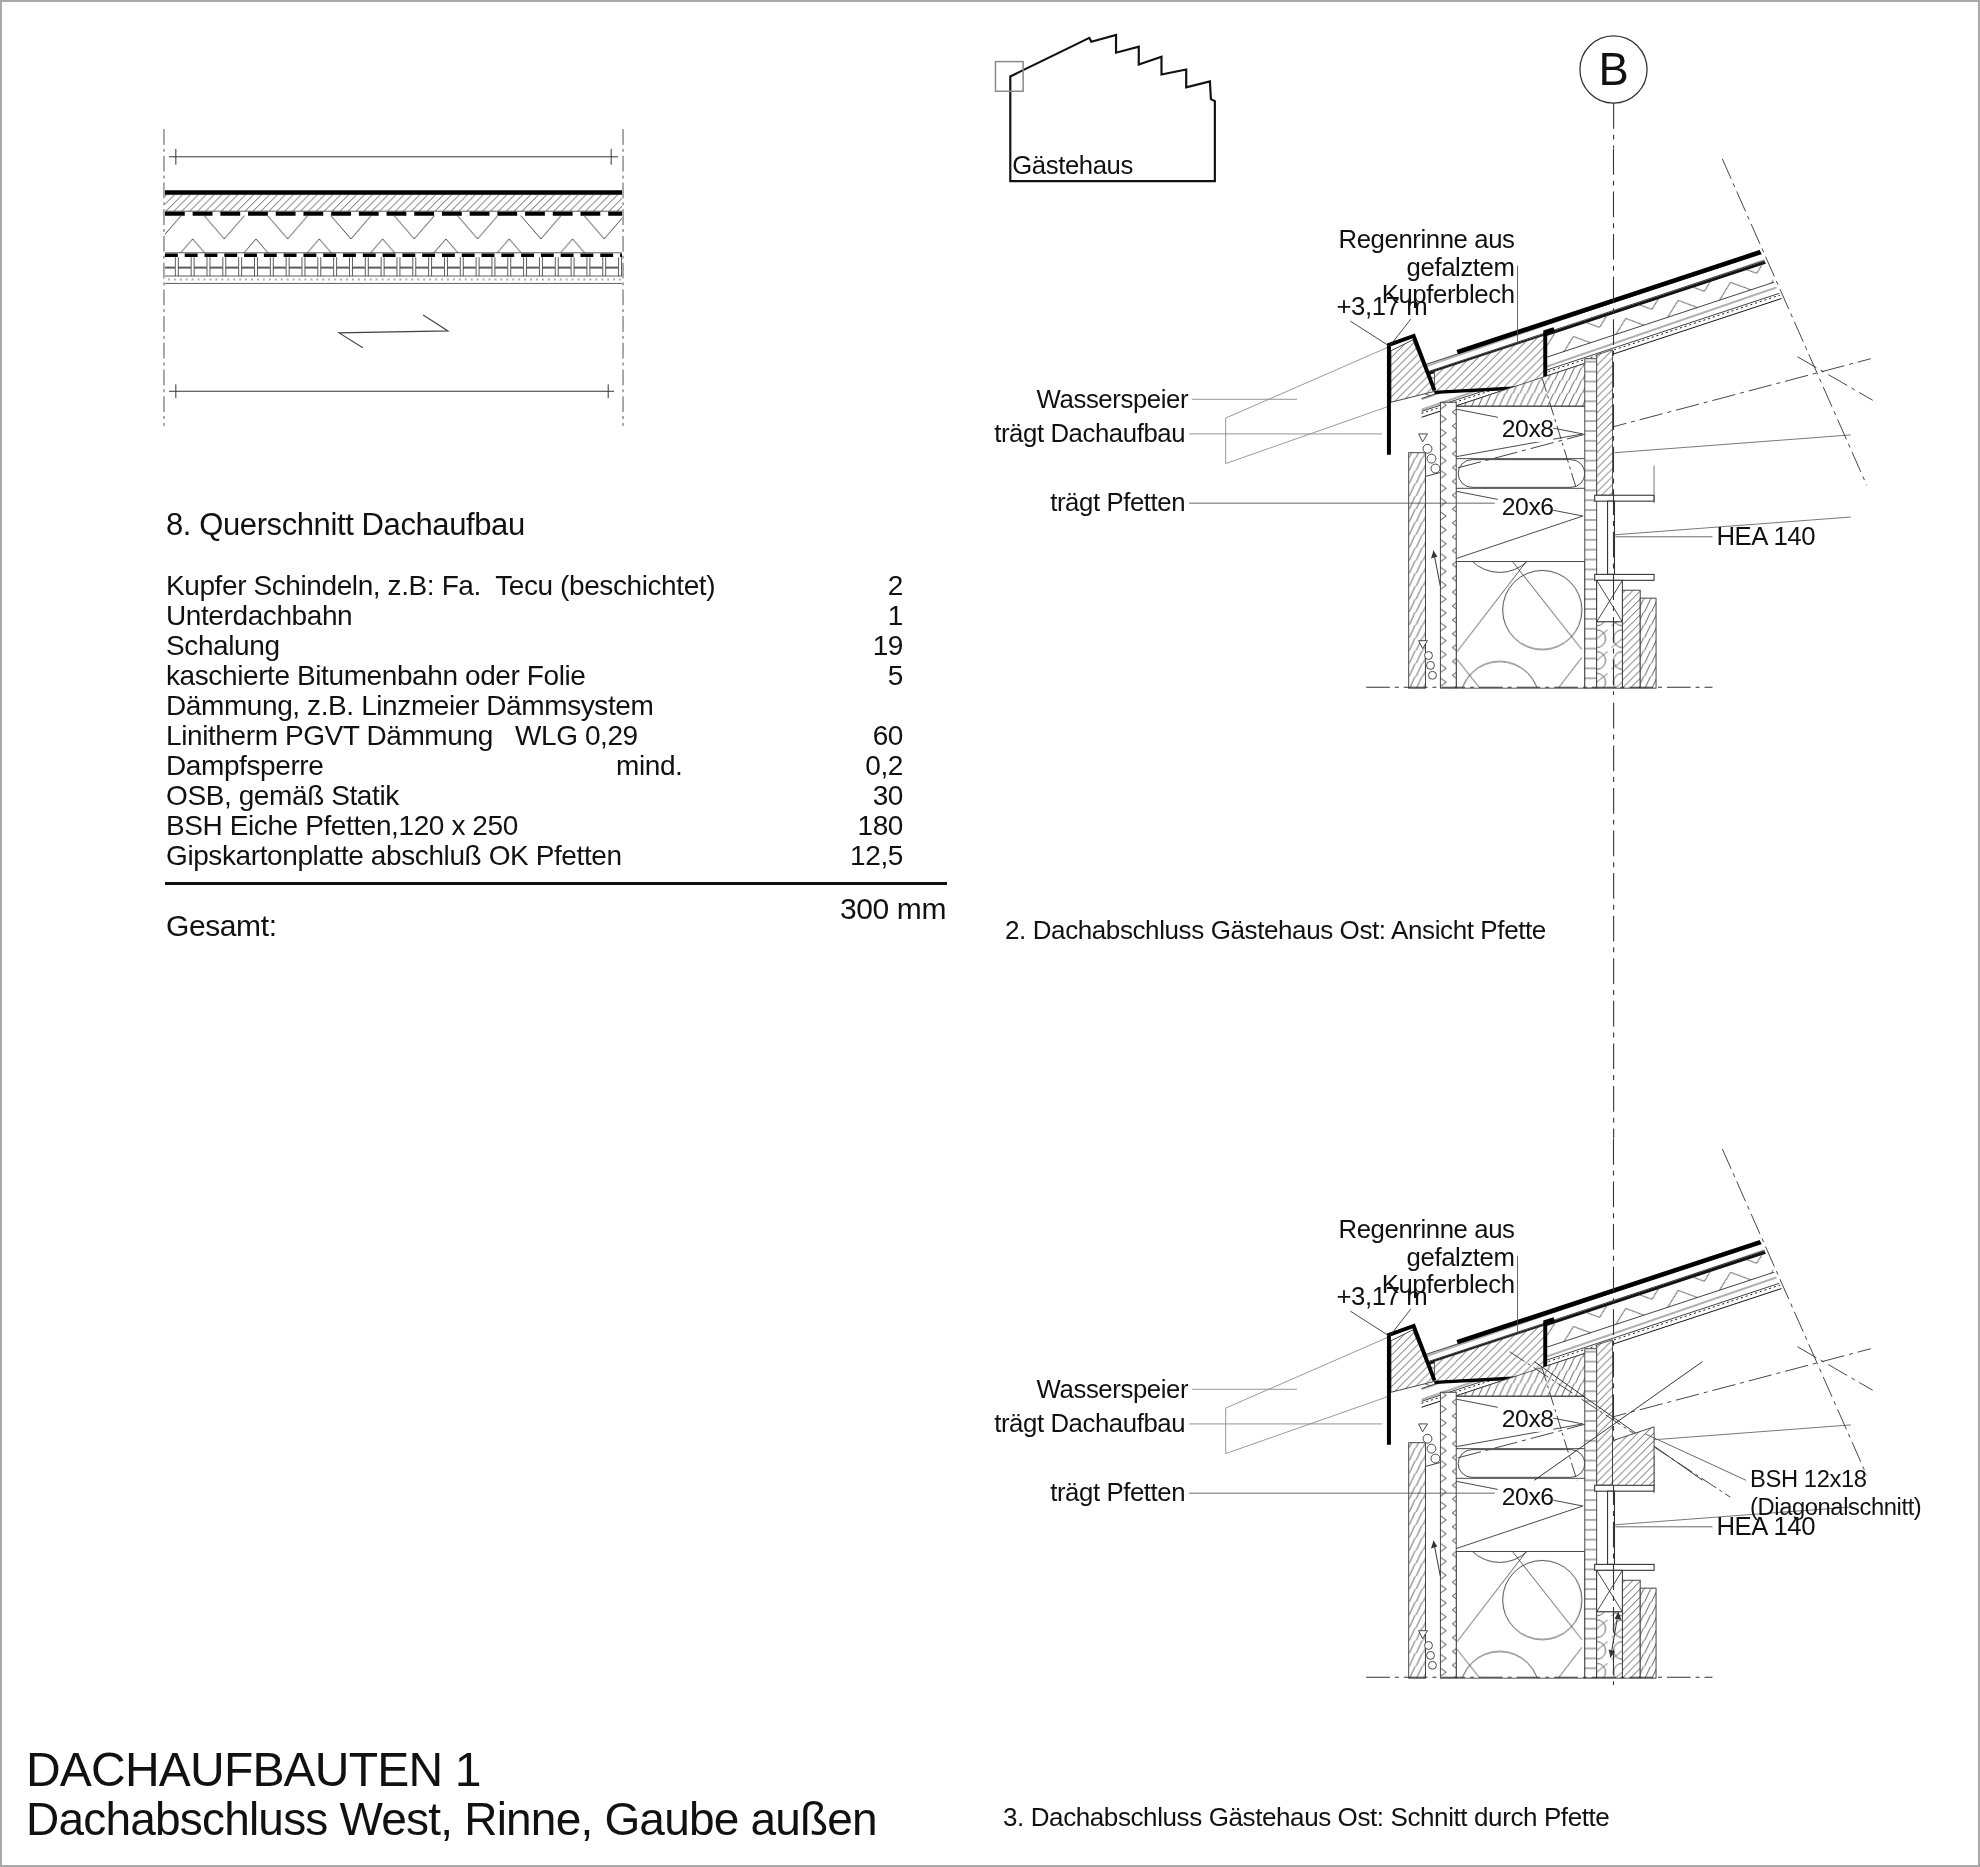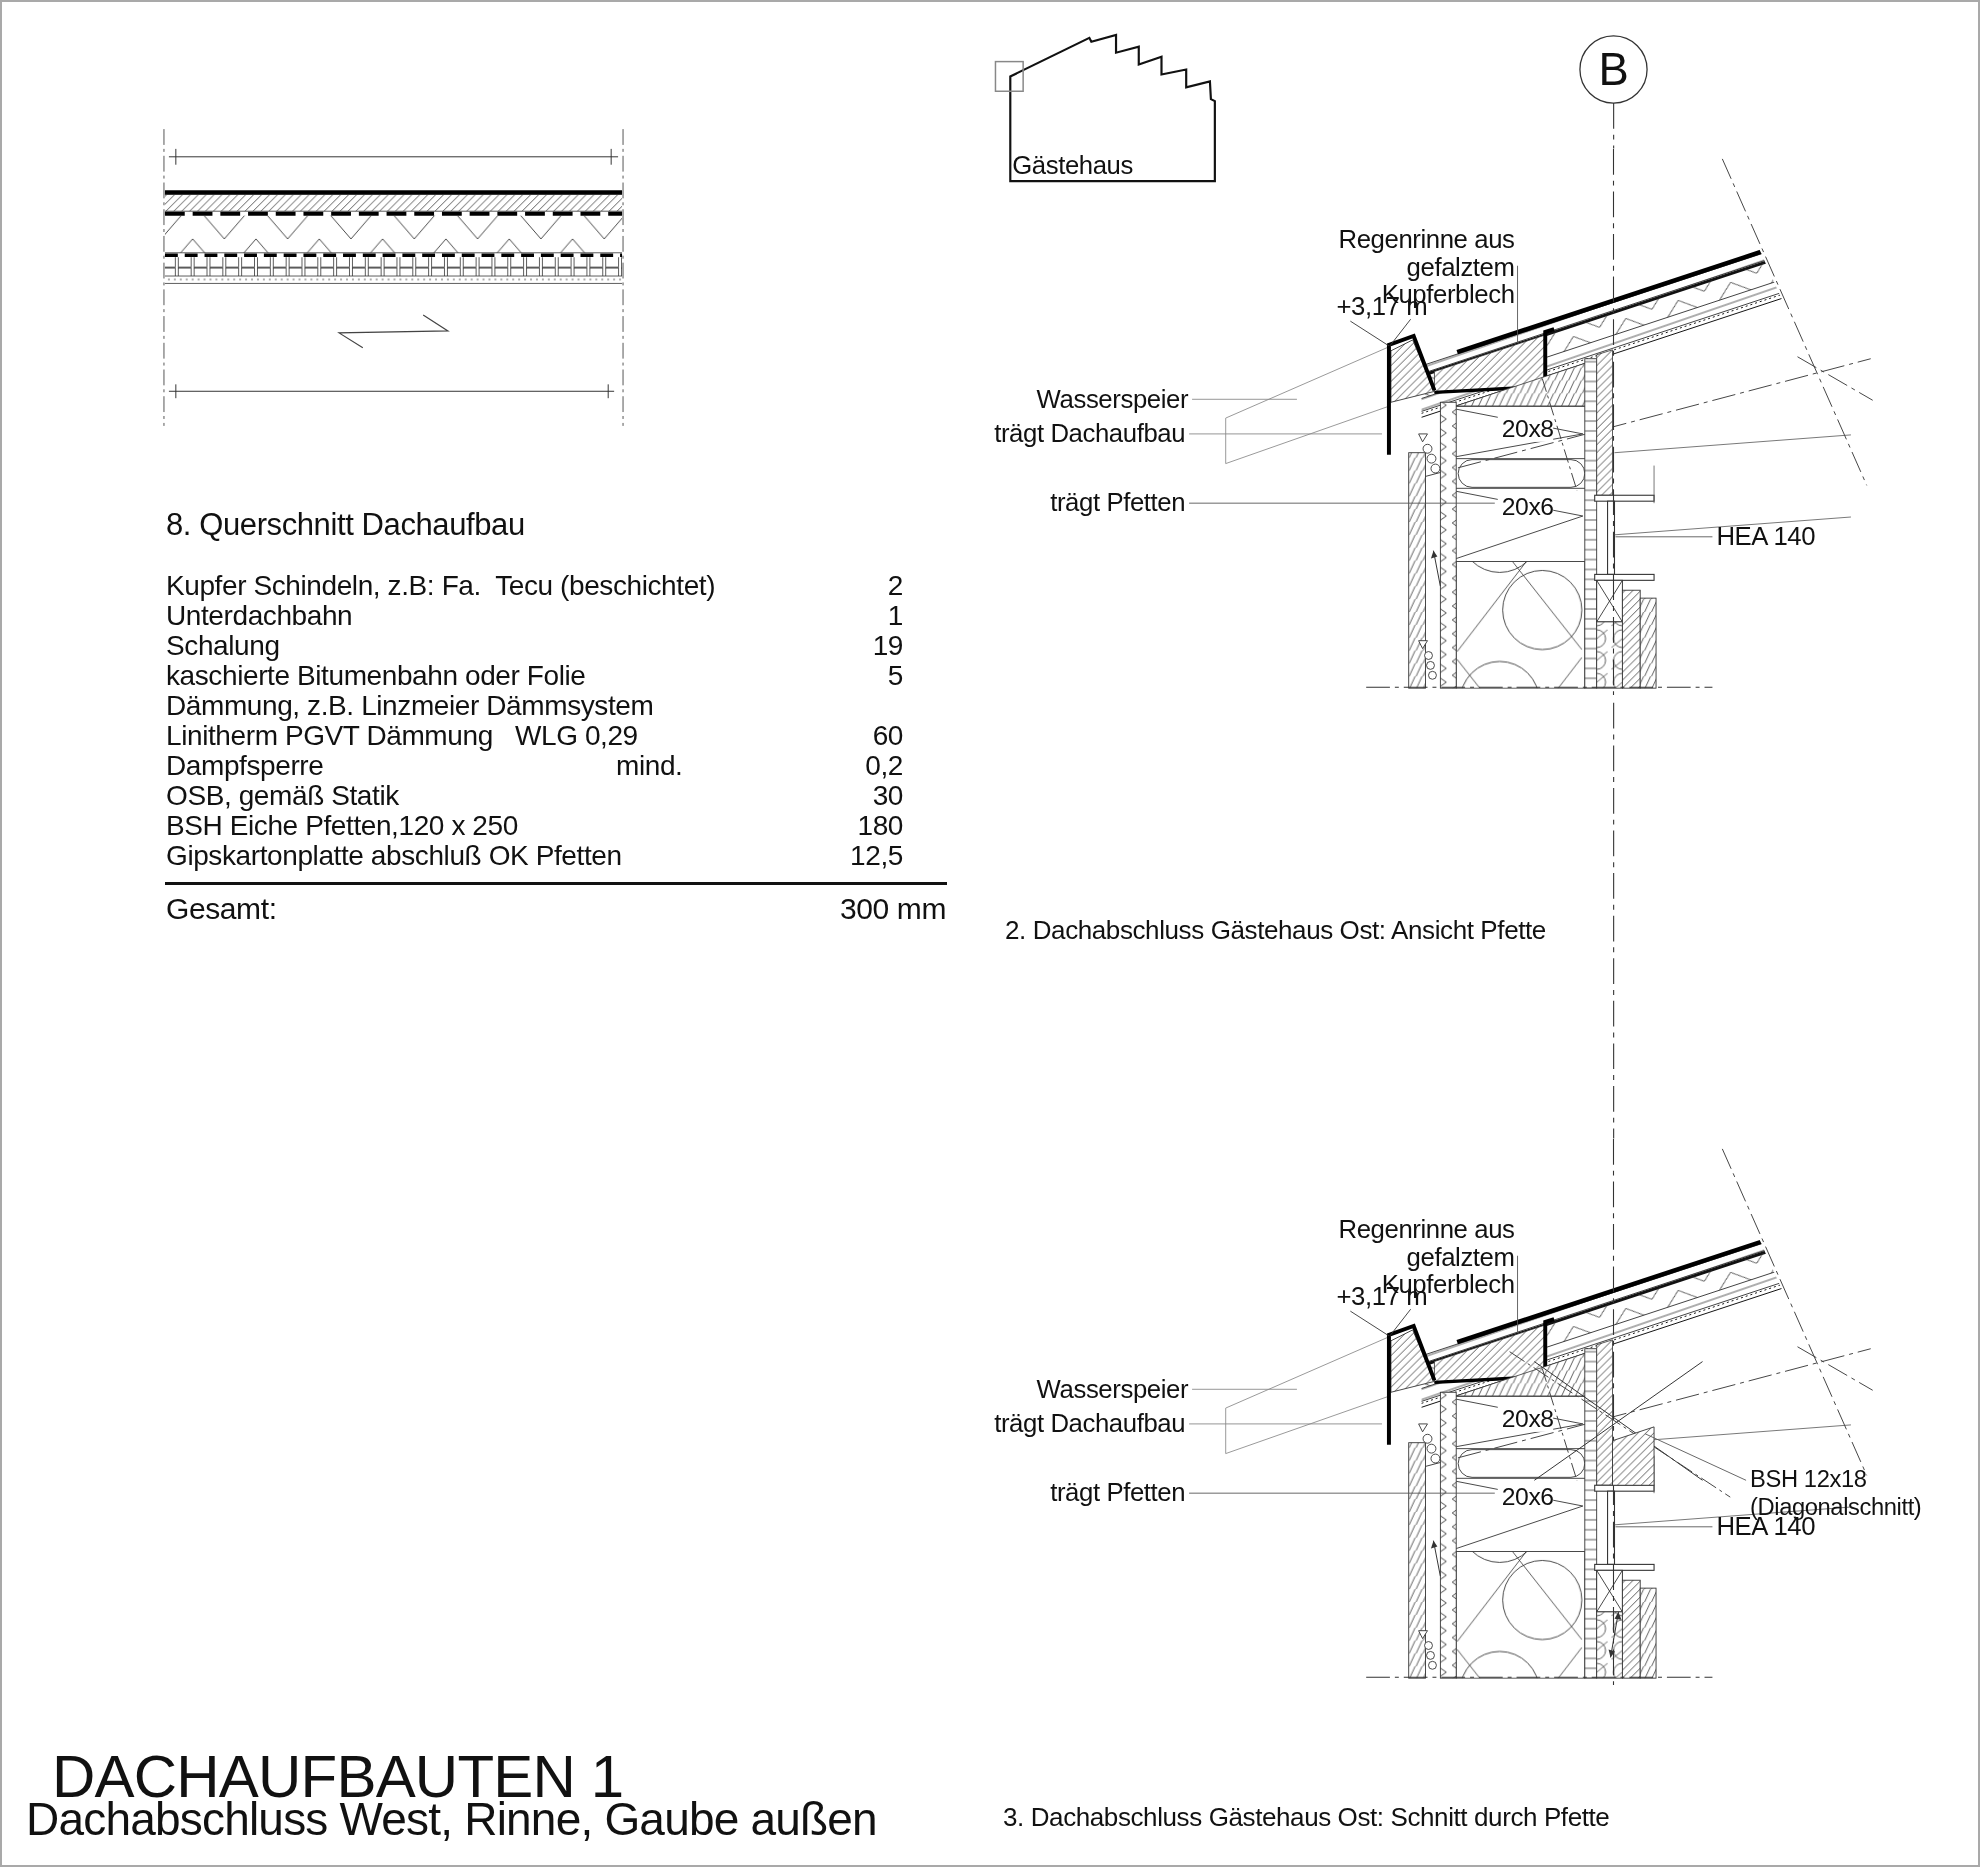--- a/index.html
+++ b/index.html
@@ -10,24 +10,24 @@
   svg{position:absolute;overflow:visible;}
   svg text{font-family:"Liberation Sans",sans-serif;fill:#111;letter-spacing:-0.4px;}
   .heading{font-size:31px;}
   .mlist{width:772px;font-size:28px;line-height:30px;}
   .mrow{display:flex;height:30px;white-space:pre;gap:45px;}
   .ml{flex:1;overflow:visible;white-space:pre;}
   .mn{width:168px;text-align:left;}
   .mv{width:74px;text-align:right;margin-right:35px;}
   .rule{position:absolute;left:165px;top:882px;width:782px;height:3px;background:#111;}
   .totalrow{position:absolute;left:166px;top:892px;width:780px;font-size:30px;display:flex;}
-  .totalrow .tl{flex:1;}
+  .totalrow .tl{flex:1;margin-top:17px;}
   .totalrow .tv{text-align:right;margin-left:15px;}
   .caption{font-size:26px;white-space:nowrap;}
-  .title1{font-size:60px;letter-spacing:-0.8px;margin-left:26px;}
+  .title1{font-size:48px;letter-spacing:-0.8px;}
   .title2{font-size:46px;letter-spacing:-0.8px;}
 </style>
 </head>
 <body>
 
 <div class="canvas">
   <div class="frame"></div>
 
   <svg width="0" height="0">
     <defs>

